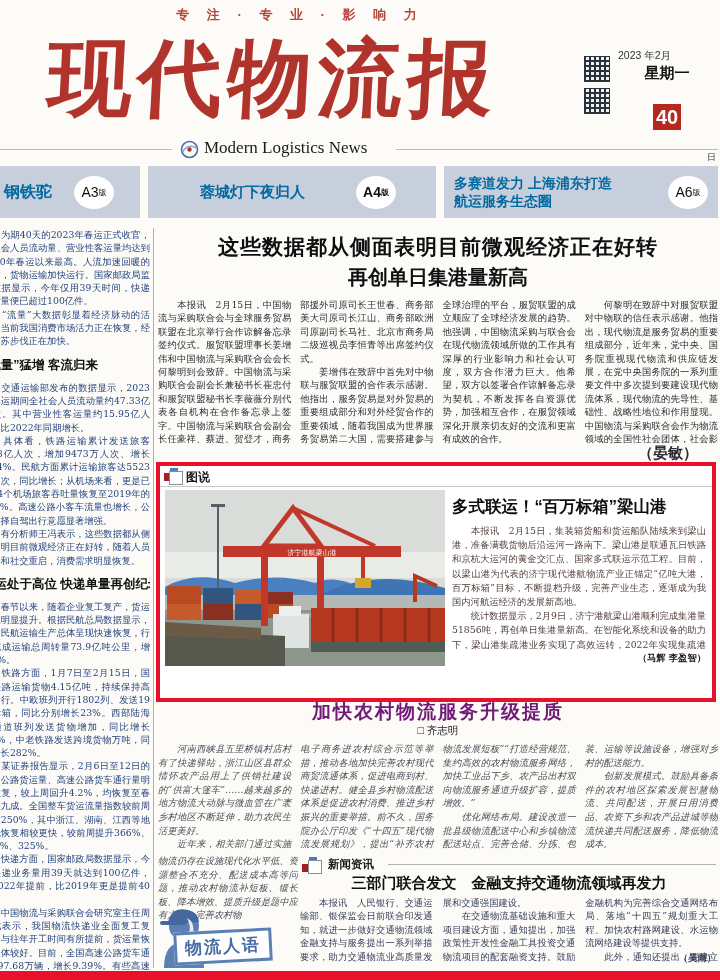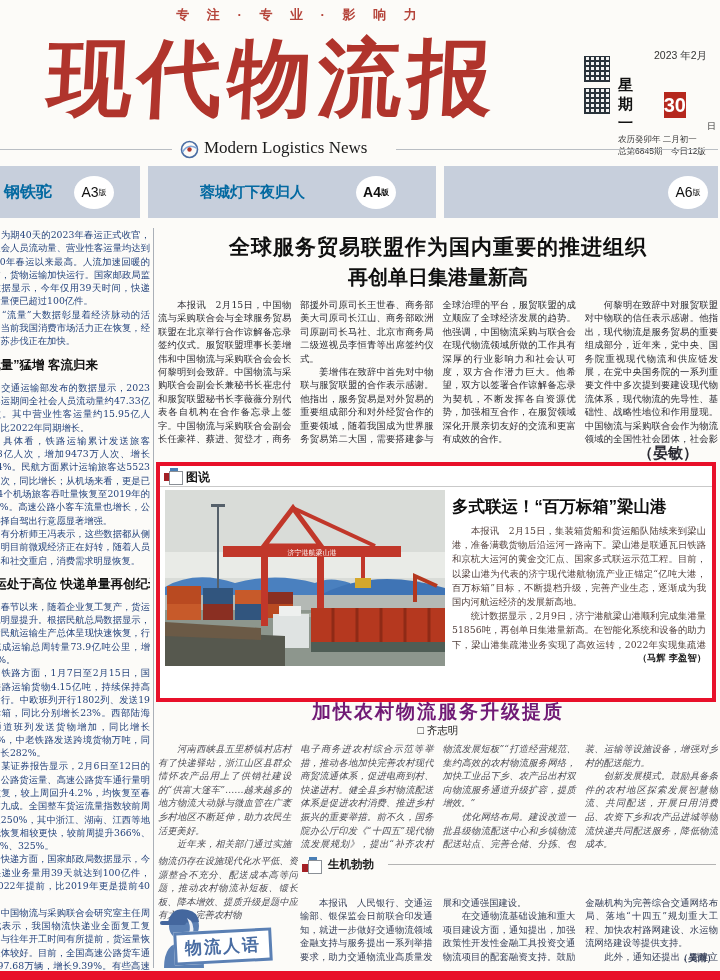--- a/index.html
+++ b/index.html
@@ -11,22 +11,22 @@
            color:#b5443a;letter-spacing:7px;}
   #masthead{left:48px;top:26px;width:525px;height:104px;font-family:"DejaVu Serif","Liberation Serif",serif;
             font-size:84px;font-weight:bold;color:#b0342c;letter-spacing:6px;line-height:104px;
             transform:skewX(-3deg);white-space:nowrap;}
   #datebox{left:584px;top:48px;width:132px;height:84px;}
   .qr{width:26px;height:26px;background-image:
       repeating-linear-gradient(0deg,#29323a 0 2px,transparent 2px 5px),
       repeating-linear-gradient(90deg,#29323a 0 2px,#f2f2f2 2px 5px);}
   #qr1{left:0;top:8px;} #qr2{left:0;top:40px;}
   #date-texts{left:34px;top:0;width:98px;}
-  .dt-row{font-size:10.5px;color:#333;line-height:14px;margin-left:36px;}
-  #dt-weekrow{display:flex;align-items:center;gap:21px;margin-top:14px;}
+  .dt-row{font-size:10.5px;color:#333;line-height:14px;}
+  #dt-weekrow{display:flex;align-items:center;gap:21px;margin-top:2px;flex-direction:column;}
   #dt-week{font-size:15px;font-weight:bold;color:#111;}
   #dt-day{width:28px;height:26px;background:#b5281e;color:#fff;font-size:20px;font-weight:bold;
           text-align:center;line-height:26px;}
   #dt-dayunit{font-size:9px;color:#333;align-self:flex-end;}
   .dt-small{font-size:8.5px;color:#333;line-height:12px;white-space:nowrap;}
   #mln-row{left:0;top:138px;width:720px;height:22px;}
   #mln-line-l{left:0;top:11px;width:172px;height:1px;background:#b9bec4;}
   #mln-line-r{left:396px;top:11px;width:322px;height:1px;background:#b9bec4;}
   #mln-logo{left:180px;top:2px;}
   #mln-text{left:204px;top:0;font-family:"Liberation Serif",serif;font-size:17px;color:#1a1a1a;}
@@ -107,21 +107,21 @@
   <div class="abs" id="tagline">专 注 · 专 业 · 影 响 力</div>
   <div class="abs" id="masthead">现代物流报</div>
 
   <div class="abs" id="datebox">
     <div class="abs qr" id="qr1"></div>
     <div class="abs qr" id="qr2"></div>
     <div class="abs" id="date-texts">
       <div class="dt-row">2023 年2月</div>
       <div id="dt-weekrow">
         <span id="dt-week">星期一</span>
-        <span id="dt-day">30</span>
+        <span id="dt-day">40</span>
         <span id="dt-dayunit">日</span>
       </div>
       <div class="dt-small">农历癸卯年 二月初一</div>
       <div class="dt-small">总第6845期　今日12版</div>
     </div>
   </div>
 
   <div class="abs" id="mln-row">
     <div class="abs" id="mln-line-l"></div>
     <div class="abs" id="mln-line-r"></div>
@@ -141,20 +141,22 @@
     </div>
   </div>
   <div class="abs navbox" id="nav2">
     <div class="nav-title">蓉城灯下夜归人</div>
     <div class="nav-circle">
       <span class="nav-page">A4</span>
       <span class="nav-unit">版</span>
     </div>
   </div>
   <div class="abs navbox" id="nav3">
+    <div class="nav-title">多赛道发力 上海浦东打造
+航运服务生态圈</div>
     <div class="nav-circle">
       <span class="nav-page">A6</span>
       <span class="nav-unit">版</span>
     </div>
   </div>
 
   <div class="abs" id="leftcol">
     <div id="leftcol-inner">
       <div class="lc-body">　　为期40天的2023年春运正式收官，全社会人员流动量、营业性客运量均达到2020年春运以来最高。人流加速回暖的同时，货物运输加快运行。国家邮政局监测数据显示，今年仅用39天时间，快递业务量便已超过100亿件。
 　　“流量”大数据彰显着经济脉动的活力，当前我国消费市场活力正在恢复，经济复苏步伐正在加快。</div>
@@ -166,21 +168,21 @@
       <div class="lc-body">　　春节以来，随着企业复工复产，货运物流明显提升。根据民航总局数据显示，节后民航运输生产总体呈现快速恢复，行业完成运输总周转量73.9亿吨公里，增长9%。
 　　铁路方面，1月7日至2月15日，国家铁路运输货物4.15亿吨，持续保持高位运行。中欧班列开行1802列、发送19万标箱，同比分别增长23%。西部陆海新通道班列发送货物增加，同比增长3.7%，中老铁路发送跨境货物万吨，同比增长282%。
 　　某证券报告显示，2月6日至12日的一周公路货运量、高速公路货车通行量明显恢复，较上周回升4.2%，均恢复至春节前九成。全国整车货运流量指数较前周增长250%，其中浙江、湖南、江西等地物流恢复相较更快，较前周提升366%、355%、325%。
 　　快递方面，国家邮政局数据显示，今年快递业务量用39天就达到100亿件，较2022年提前，比2019年更是提前40天。
 　　中国物流与采购联合会研究室主任周志成表示，我国物流快递业全面复工复产，与往年开工时间有所提前，货运量恢复总体较好。目前，全国高速公路货车通行697.68万辆，增长9.39%。有些高速公路货车流量已超水平，货运市场需求加快复苏。快递单量再创纪录，也反映出我国内需恢复复苏。</div>
 
     </div>
   </div>
   <div class="abs" id="vline"></div>
 
-  <div class="abs" id="main-h1">全球服务贸易联盟作为国内重要的推进组织</div>
+  <div class="abs" id="main-h1">这些数据都从侧面表明目前微观经济正在好转</div>
   <div class="abs" id="main-h2">再创单日集港量新高</div>
   <div class="abs" id="main-cols">
     <div class="serif-body">　　本报讯　2月15日，中国物流与采购联合会与全球服务贸易联盟在北京举行合作谅解备忘录签约仪式。服贸联盟理事长姜增伟和中国物流与采购联合会会长何黎明到会致辞。中国物流与采购联合会副会长兼秘书长崔忠付和服贸联盟秘书长李薇薇分别代表各自机构在合作备忘录上签字。中国物流与采购联合会副会长任豪祥、蔡进、贺登才，商务部援外司原司长王世春、商务部美大司原司长江山、商务部欧洲司原副司长马社、北京市商务局二级巡视员李恒青等出席签约仪式。
 　　姜增伟在致辞中首先对中物联与服贸联盟的合作表示感谢。他指出，服务贸易是对外贸易的重要组成部分和对外经贸合作的重要领域，随着我国成为世界服务贸易第二大国，需要搭建参与全球治理的平台，服贸联盟的成立顺应了全球经济发展的趋势。他强调，中国物流采购与联合会在现代物流领域所做的工作具有深厚的行业影响力和社会认可度，双方合作潜力巨大。他希望，双方以签署合作谅解备忘录为契机，不断发挥各自资源优势，加强相互合作，在服贸领域深化开展亲切友好的交流和更富有成效的合作。
 　　何黎明在致辞中对服贸联盟对中物联的信任表示感谢。他指出，现代物流是服务贸易的重要组成部分，近年来，党中央、国务院重视现代物流和供应链发展，在党中央国务院的一系列重要文件中多次提到要建设现代物流体系，现代物流的先导性、基础性、战略性地位和作用显现。中国物流与采购联合会作为物流领域的全国性社会团体，社会影响力和行业权威性持续提升，在服贸贸易领域也做了一些探索工作。习近平总书记重视服务贸易发展，全球服务贸易联盟作为国内重要的推进组织，发展空间和潜力巨大，希望能够借此机会参与到现代物流相关的服贸贸易国际合作中去。他强调，双方签订合作谅解备忘录只是一个起步，希望今后在国际交流、规则制定、调查研究等多个方面加强合作，共同推进我国服务贸易和现代物流发展事业。
 　　在签约仪式期间，李薇薇介绍了服贸联盟情况和合作需求。崔忠付介绍了中物联工作开展情况。双方就有关合作内容进行了亲切交流。中物联研究室、服务贸易分会有关负责同志陪同参加了会议。</div>
   </div>
   <div class="abs" id="main-byline">（晏敏）</div>
 
   <div class="abs" id="redbox">
@@ -272,23 +274,24 @@
       <rect x="6" y="23" width="26" height="4" rx="2" fill="#44679e"></rect>
       <path d="M33,20 Q41,24 39,36 Q35,40 30,40 Q40,34 33,20 Z" fill="#e9eef5"></path>
     </svg>
     <div id="wlry-sign">物流人语</div>
   </div>
 
   <div class="abs" id="nw-labelrow">
     <span class="sq-icon sq-red" style="left:2px;top:8px;"></span>
     <span class="sq-icon sq-blue" style="left:9px;top:1px;"></span>
     <span class="sq-icon sq-white" style="left:8px;top:4px;"></span>
-    <span id="nw-label">生机勃勃</span>
+    <span id="nw-label">新闻资讯</span>
     <span id="nw-line"></span>
   </div>
+  <div class="abs" id="nw-h">三部门联合发文　金融支持交通物流领域再发力</div>
   <div class="abs" id="nw-cols">
     <div class="serif-body">　　本报讯　人民银行、交通运输部、银保监会日前联合印发通知，就进一步做好交通物流领域金融支持与服务提出一系列举措要求，助力交通物流业高质量发展和交通强国建设。
 　　在交通物流基础设施和重大项目建设方面，通知提出，加强政策性开发性金融工具投资交通物流项目的配套融资支持。鼓励金融机构为完善综合交通网络布局、落地“十四五”规划重大工程、加快农村路网建设、水运物流网络建设等提供支持。
 　　此外，通知还提出，要建立健全信息共享机制，各地交通运输主管部门要推动健全交通物流“白名单”机制，与辖内银行建立信息共享和批量核验机制，降低银行、市场主体操作成本。</div>
   </div>
   <div class="abs" id="nw-byline">（吴雨）</div>
 
   <div class="abs" id="bottom-bar"></div>
 </div>
 

